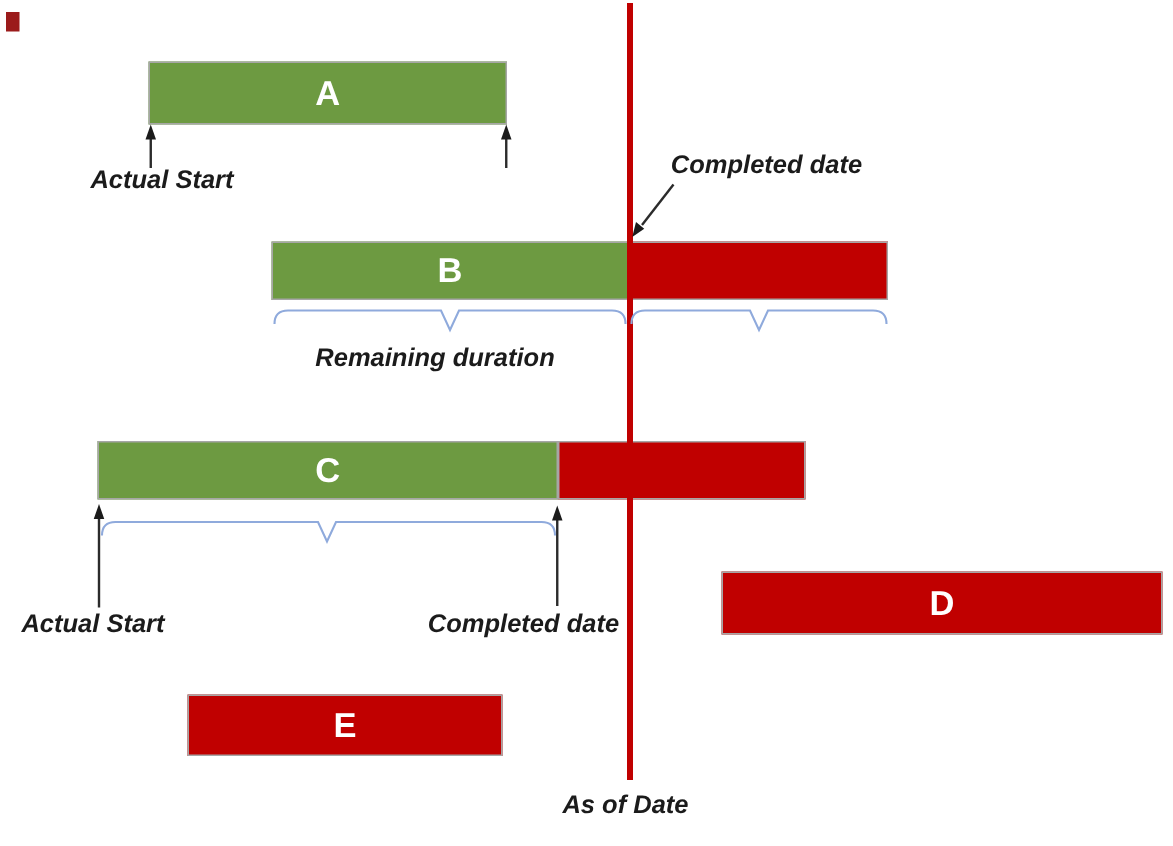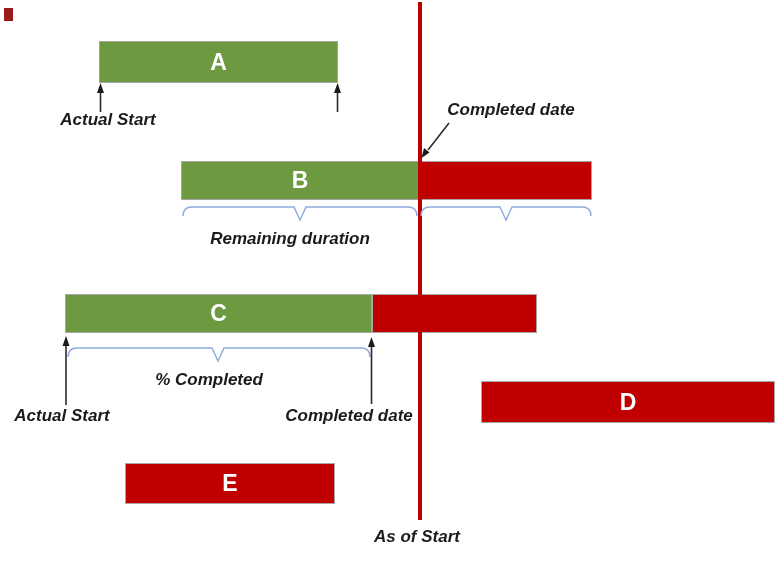--- a/index.html
+++ b/index.html
@@ -133,18 +133,17 @@
 
     <g>
       <line class="arrow-line" x1="371.5" y1="346" x2="371.5" y2="404"></line>
       <polygon class="arrow-head" points="371.5,337 368,347 375,347"></polygon>
     </g>
   </svg>
 
   <div class="ann" style="left:53px;  top:110px; width:110px;">Actual Start</div>
   <div class="ann" style="left:441px; top:100px; width:140px;">Completed date</div>
   <div class="ann" style="left:198px; top:229px; width:184px;">Remaining duration</div>
-  <div class="ann" style="left:148px; top:370px; width:122px;">% Completed</div>
   <div class="ann" style="left:6px;   top:406px; width:112px;">Actual Start</div>
   <div class="ann" style="left:278px; top:406px; width:142px;">Completed date</div>
-  <div class="ann" style="left:370px; top:527px; width:94px;">As of Start</div>
+  <div class="ann" style="left:370px; top:527px; width:94px;">As of Date</div>
 
 </div>
 
 </body></html>

